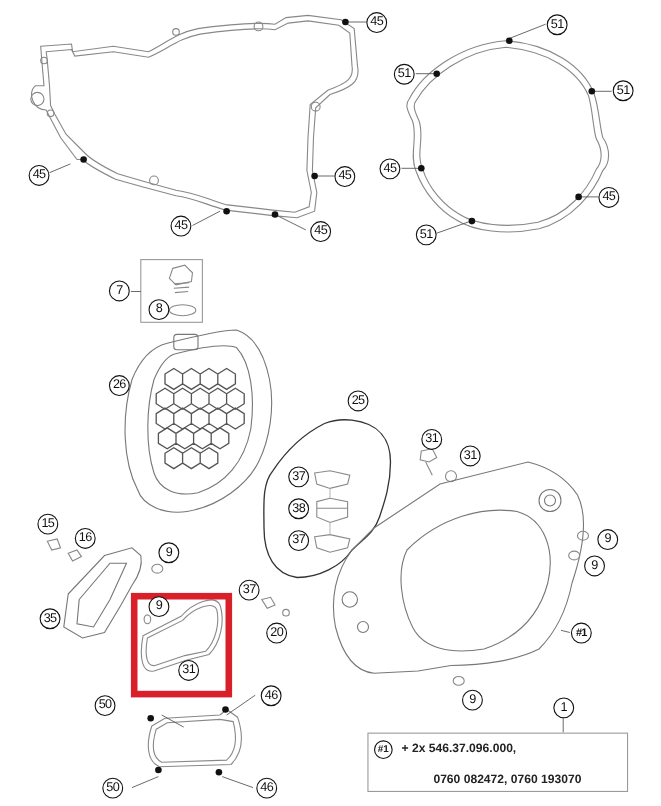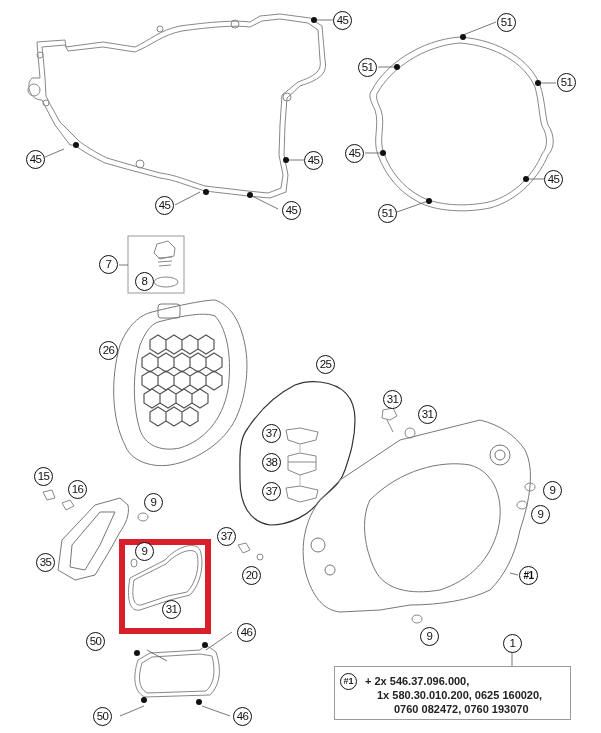--- a/index.html
+++ b/index.html
@@ -181,15 +181,14 @@
 <div class="callout" style="left:86px;top:632px">50</div>
 <div class="callout" style="left:93px;top:707px">50</div>
 <div class="callout" style="left:237px;top:623px">46</div>
 <div class="callout" style="left:233px;top:707px">46</div>
 <div class="callout" style="left:503px;top:634px">1</div>
 <div class="callout ref" style="left:519px;top:566px">#1</div>
 
 <div class="note-box">
   <div class="note-ref">#1</div>
   <div class="note-line" style="left:30px;top:8px">+ 2x 546.37.096.000,</div>
-  <div class="note-line" style="left:42px;top:22px">1x 580.30.010.200, 0625 160020,</div>
   <div class="note-line" style="left:59px;top:36px">0760 082472, 0760 193070</div>
 </div>
 
 </body></html>

